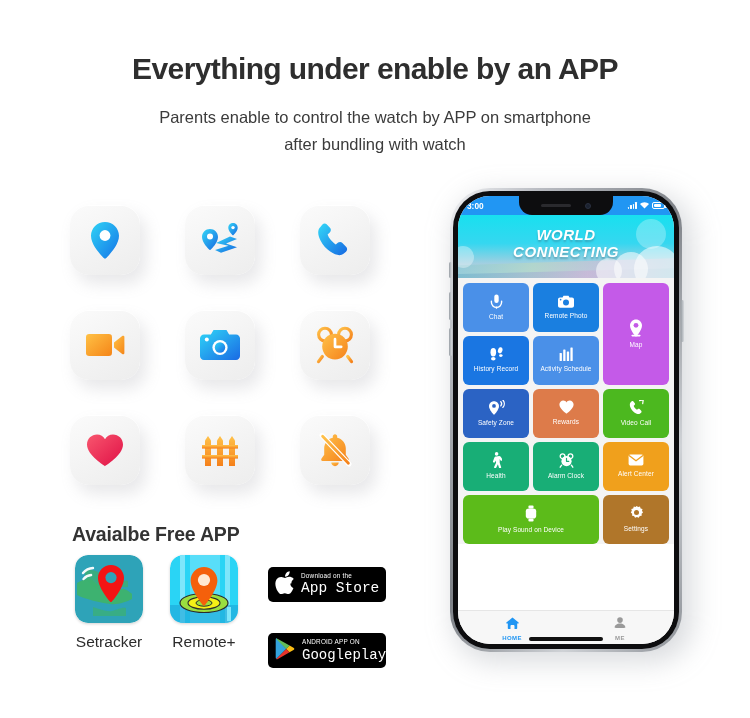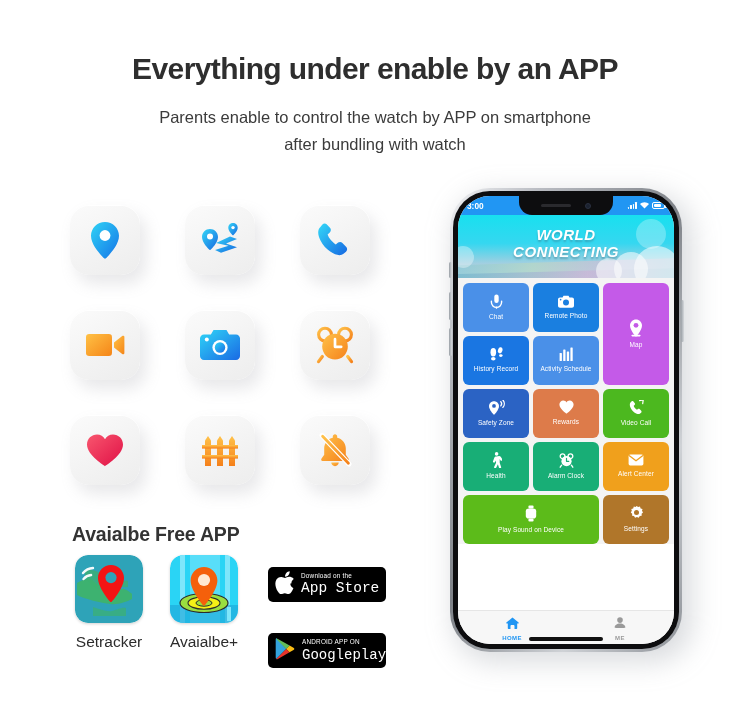--- a/index.html
+++ b/index.html
@@ -384,21 +384,21 @@
         <rect x="57" y="52" width="4" height="14" fill="#7ee6fb"></rect>
         <g>
           <ellipse cx="34" cy="48" rx="24" ry="9.5" fill="#9ade3f" stroke="#2c2c2c" stroke-width="1.2"></ellipse>
           <ellipse cx="34" cy="48" rx="16" ry="6.2" fill="#f5f016" stroke="#2c2c2c" stroke-width="1.1"></ellipse>
           <ellipse cx="34" cy="48" rx="8" ry="3.2" fill="#9ade3f" stroke="#2c2c2c" stroke-width="1"></ellipse>
         </g>
         <path d="M34 12c-7.4 0-13.4 6-13.4 13.4 0 9.4 11.3 23.4 12.5 24.8.5.6 1.3.6 1.8 0 1.2-1.4 12.5-15.4 12.5-24.8C47.4 18 41.4 12 34 12z" fill="#f4600b"></path>
         <circle cx="34" cy="25" r="6.1" fill="#ffe9d2"></circle>
       </svg>
     </div>
-    <div class="app-label">Avaialbe+</div>
+    <div class="app-label">Remote+</div>
   </div>
 
   <div class="store-btn ios">
     <span>
       <svg width="20" height="24" viewBox="0 0 20 24">
         <path d="M16.3 12.6c0-3 2.4-4.4 2.5-4.5-1.4-2-3.5-2.3-4.3-2.3-1.8-.2-3.6 1.1-4.5 1.1s-2.3-1.1-3.8-1C4 5.9 2.2 7 1.3 8.8c-2 3.5-.5 8.6 1.4 11.4.9 1.4 2 2.9 3.5 2.9 1.4-.1 1.9-.9 3.6-.9s2.2.9 3.7.9c1.5 0 2.5-1.4 3.4-2.8 1.1-1.6 1.5-3.1 1.5-3.2-.1 0-2.9-1.1-3.1-4.5z" fill="#fff"></path>
         <path d="M13.5 4c.8-1 1.3-2.3 1.2-3.7-1.2 0-2.6.8-3.4 1.8-.7.9-1.4 2.3-1.2 3.6 1.3.1 2.7-.7 3.4-1.7z" fill="#fff"></path>
       </svg>
     </span>
     <span class="store-txt">

